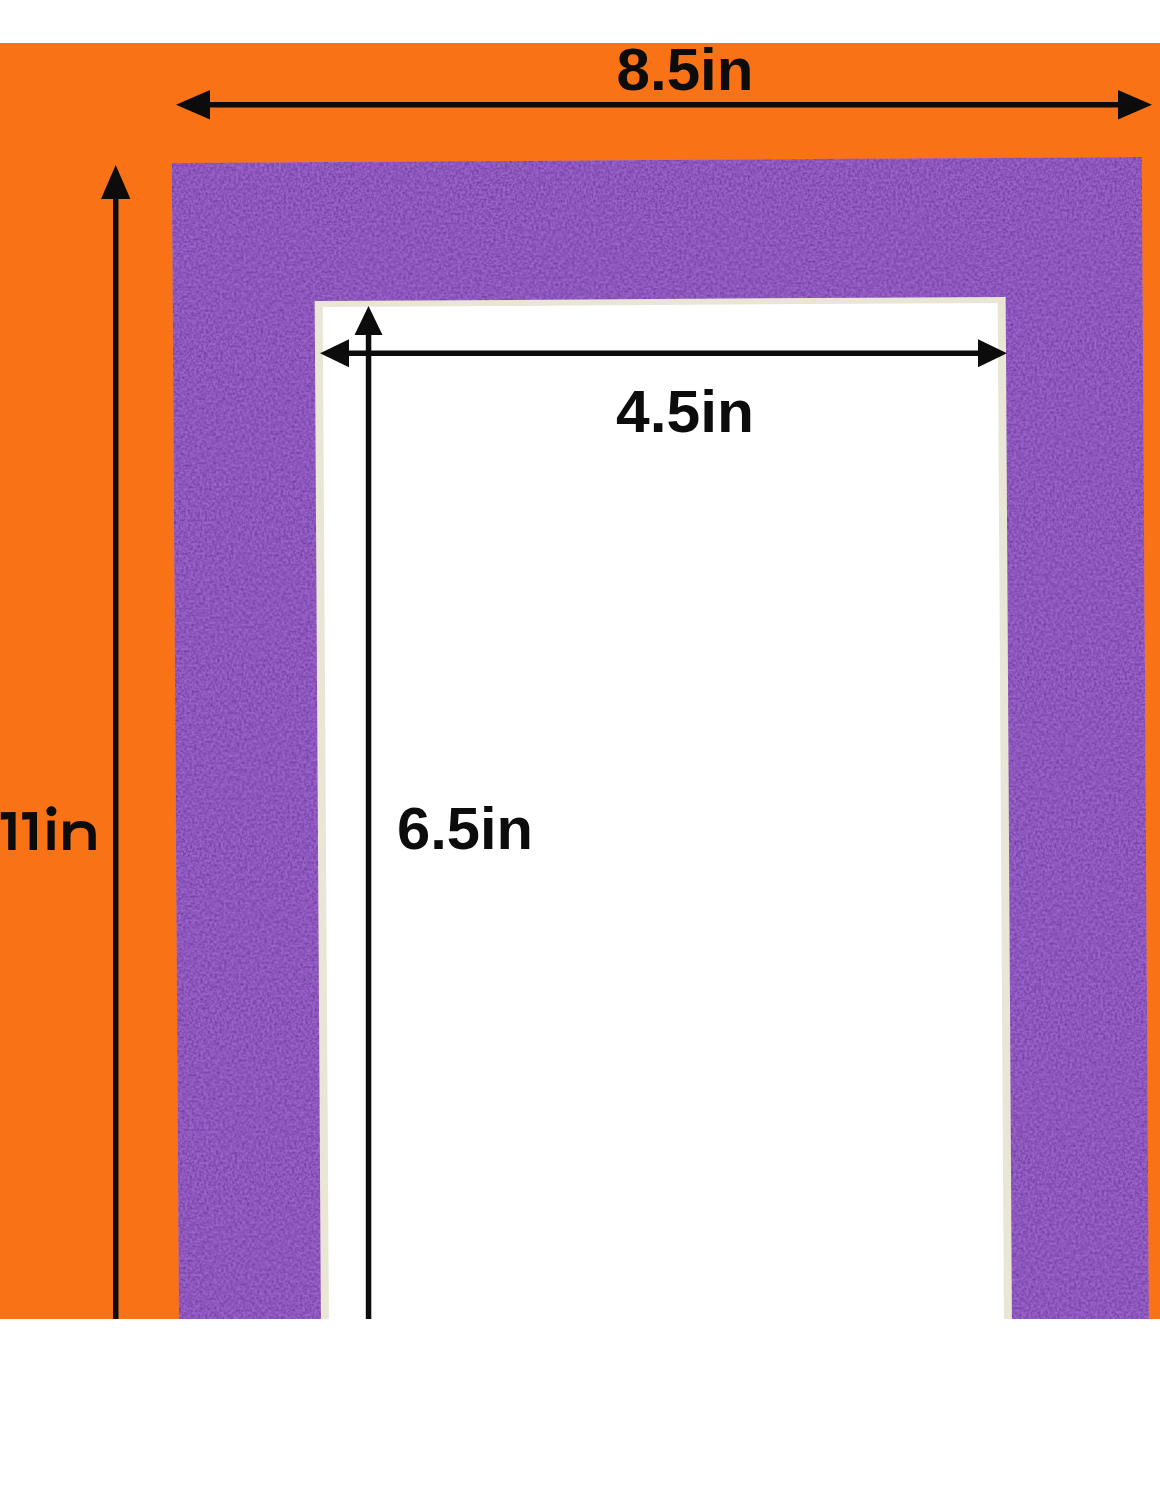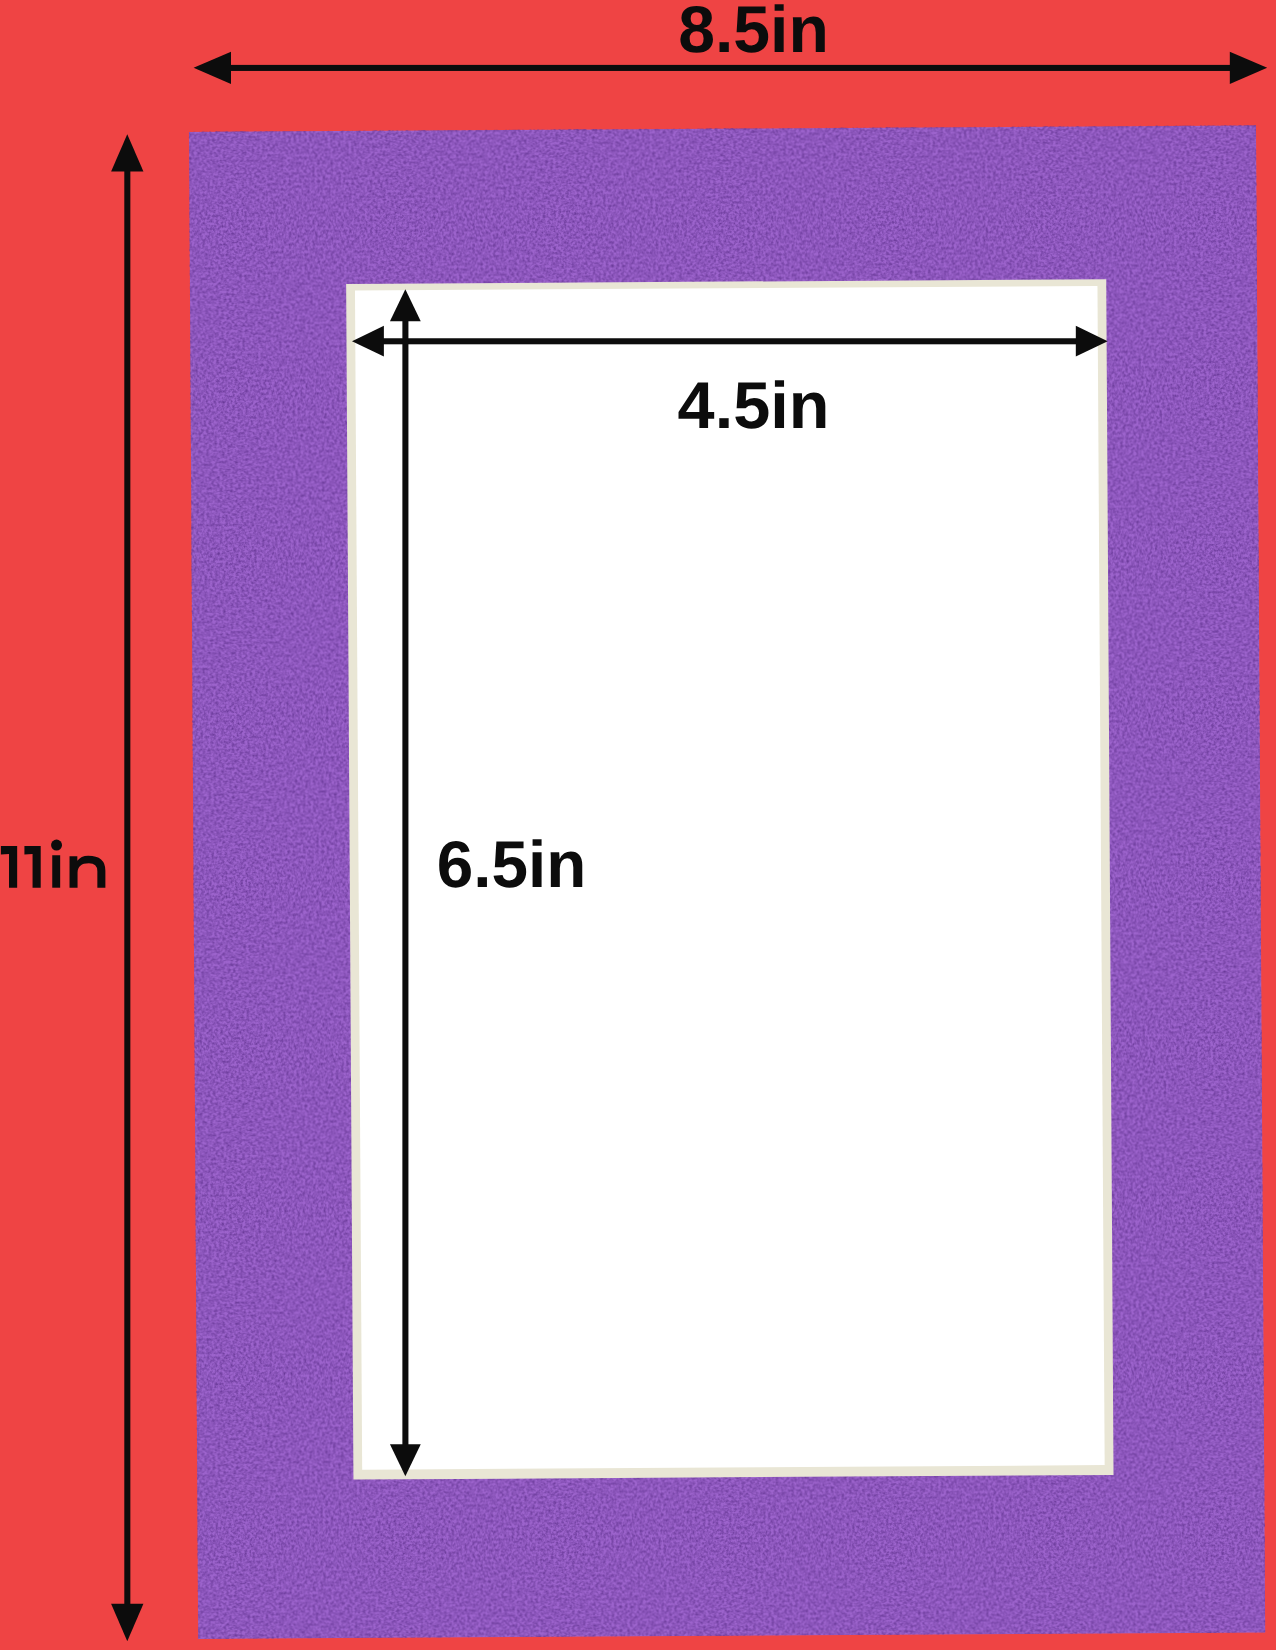--- a/index.html
+++ b/index.html
@@ -1,17 +1,17 @@
 <!DOCTYPE html>
 <html><head>
 <meta charset="utf-8">
 <style>
   html,body{margin:0;padding:0;background:#ffffff;}
-  #canvas{position:relative;width:1160px;height:1500px;overflow:hidden;background:#ef4444;
-          font-family:"Liberation Sans", sans-serif;}
+  #canvas{position:relative;width:1160px;height:1276px;overflow:hidden;background:#f97316;
+          font-family:"Liberation Sans", sans-serif;margin-top:43px;}
   svg{position:absolute;left:0;top:0;}
 </style>
 </head>
 <body>
 <div id="canvas">
 <svg width="1160" height="1500" viewBox="0 0 1160 1500">
   <defs>
     <filter id="paper" x="0" y="0" width="100%" height="100%" color-interpolation-filters="sRGB">
       <feTurbulence type="fractalNoise" baseFrequency="0.42" numOctaves="4" seed="11"></feTurbulence>
       <feComponentTransfer result="boost">

